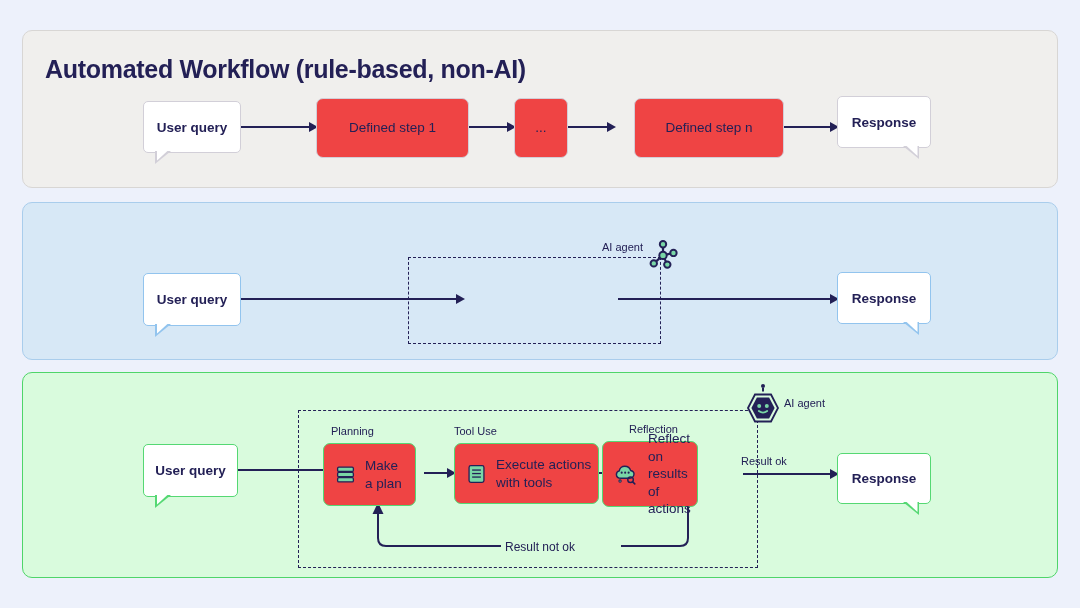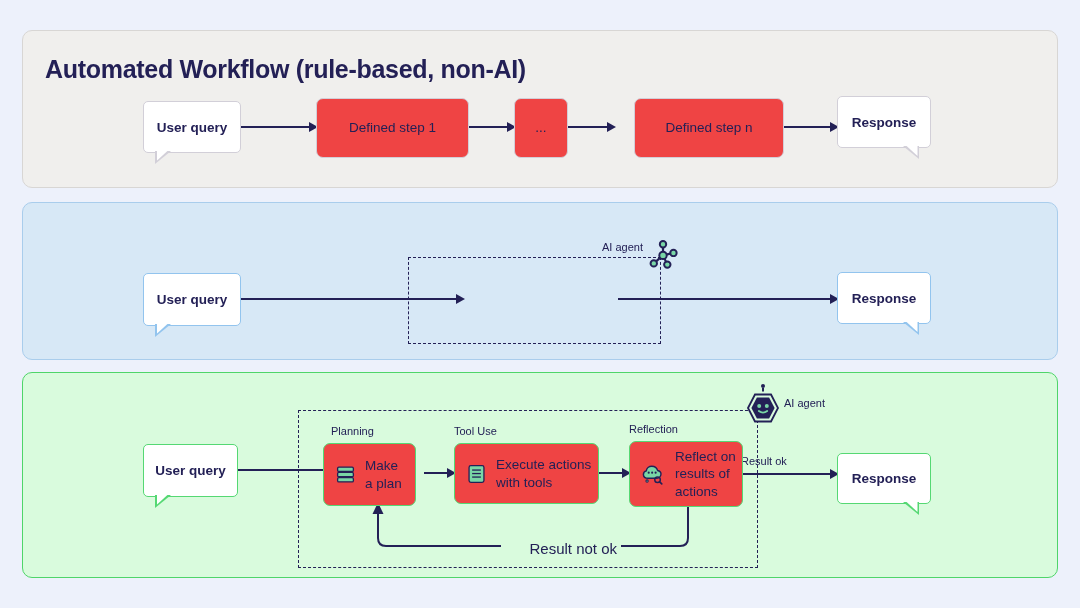--- a/index.html
+++ b/index.html
@@ -72,22 +72,22 @@
     border-bottom: 5px solid transparent;
   }
   .dashed-box { position: absolute; border: 1.6px dashed var(--navy); z-index: 1; }
   .step-label, .edge-label, .icon-label {
     position: absolute; font-size: 11px; color: var(--navy); z-index: 2; white-space: nowrap; text-align: right;
   }
   .centered { text-align: left; }
   .right-al { text-align: right; }
   .loop-svg { position: absolute; z-index: 1; }
   .loop-label {
-    position: absolute; font-size: 15px; color: var(--navy); z-index: 2;
-    background: #d9fbdd; text-align: right; padding: 1px 4px;
+    position: absolute; font-size: 12px; color: var(--navy); z-index: 2;
+    background: #d9fbdd; text-align: left; padding: 1px 4px;
   }
   .corner-icon { position: absolute; z-index: 4; line-height: 0; }
 </style>
 </head>
 <body>
 
 <section class="panel panel1">
   <h2 class="panel-title" style="left:22px;top:24px">Automated Workflow (rule-based, non-AI)</h2>
 
   <div class="bubble" style="left:120px;top:70px;width:98px;height:52px">
@@ -205,21 +205,21 @@
           <line x1="7" y1="11.5" x2="17" y2="11.5"></line>
           <line x1="7" y1="15.5" x2="17" y2="15.5"></line>
         </g>
       </svg>
     </span>
     <span>Execute actions with tools</span>
   </div>
 
   <div class="harrow" style="left:576px;top:99px;width:30px"></div>
 
-  <div class="node icon-node" style="left:606px;top:68px;width:114px;height:66px">
+  <div class="node icon-node" style="left:579px;top:68px;width:96px;height:66px">
     <span style="line-height:0">
       <svg width="25" height="24" viewBox="0 0 26 24">
         <path d="M7.5 16.5 C4.6 16.5 2.5 14.8 2.5 12.5 C2.5 10.8 3.7 9.3 5.5 8.8 C5.8 6 8.3 4 11.2 4 C14.2 4 16.6 5.9 17.2 8.3 C19.3 8.7 20.8 10.2 20.8 12 C20.8 14.6 18.4 16.5 15.4 16.5 Z" fill="#79d6a6" stroke="#232056" stroke-width="1.5" stroke-linejoin="round"></path>
         <circle cx="8" cy="10.6" r="1.1" fill="#232056"></circle>
         <circle cx="11.6" cy="10.6" r="1.1" fill="#232056"></circle>
         <circle cx="15.2" cy="10.6" r="1.1" fill="#232056"></circle>
         <circle cx="6.3" cy="19.3" r="1.2" fill="#79d6a6" stroke="#232056" stroke-width="1.1"></circle>
         <circle cx="17.2" cy="18" r="2.9" fill="none" stroke="#232056" stroke-width="1.5"></circle>
         <line x1="19.4" y1="20.2" x2="21.6" y2="22.3" stroke="#232056" stroke-width="1.7" stroke-linecap="round"></line>
       </svg>

